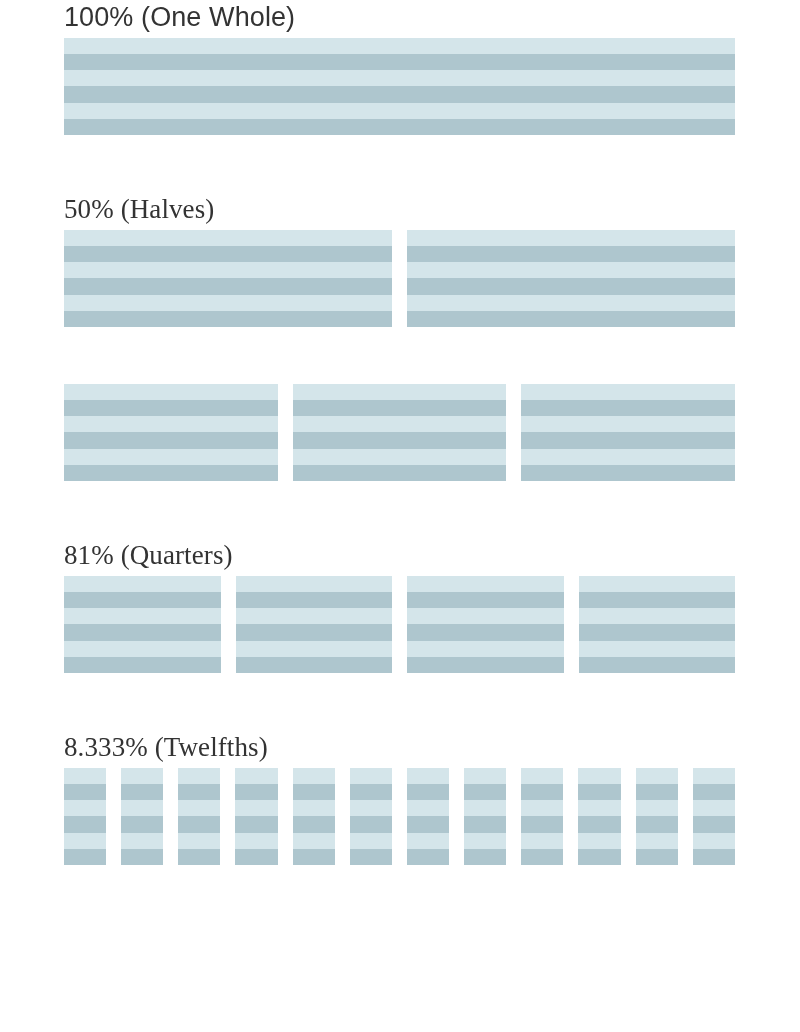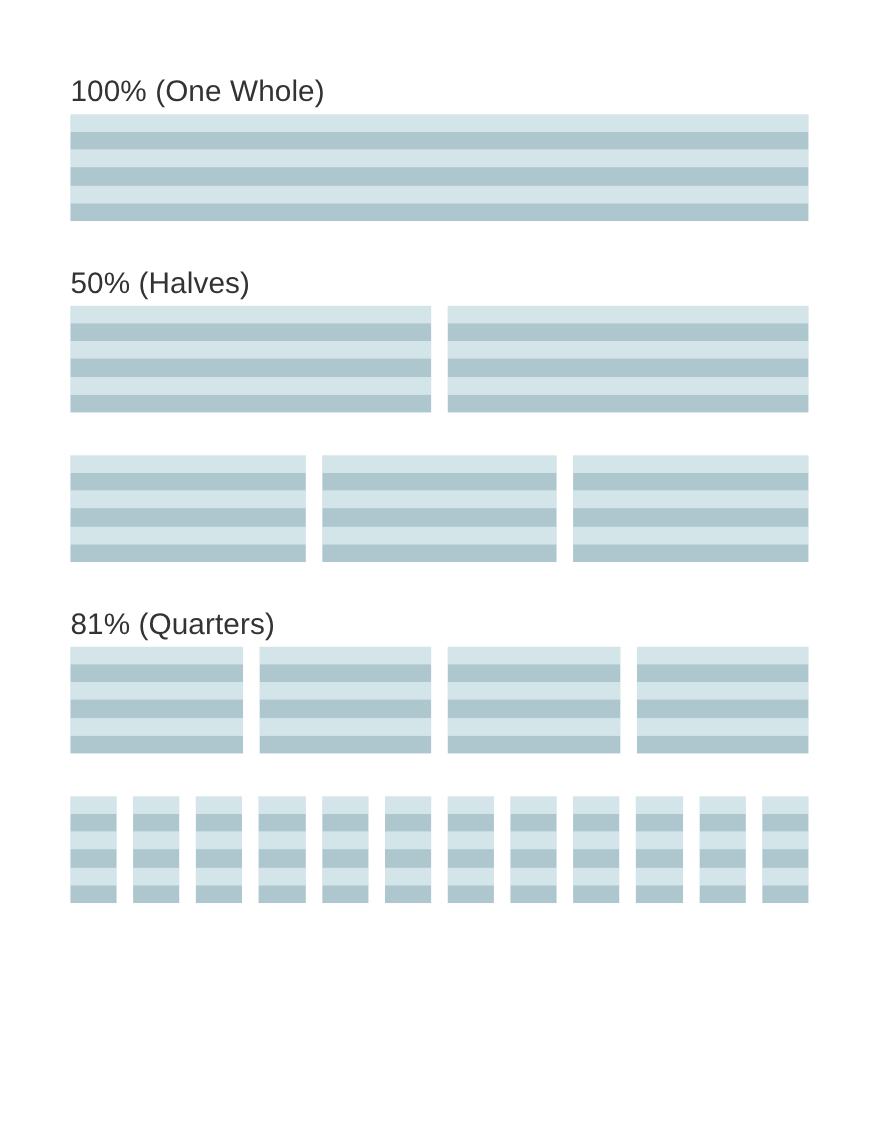--- a/index.html
+++ b/index.html
@@ -59,25 +59,25 @@
   }
 
   .stripe {
     width: 100%;
     height: 16.1667px;
   }
   .stripe.light { background: #d4e5ea; }
   .stripe.dark  { background: #aec6ce; }
 
   
-  .row-1 { padding-top: 66px; }
+  .row-1 { }
   .row-2,
   .row-3,
   .row-4,
-  .row-5 { padding-top: 39px; }
+  .row-5 { padding-top: 57px; font-family: Liberation Serif, serif; }
 
   .row-label { margin-bottom: 4px; }
 </style>
 </head>
 <body>
 
 <div class="page">
 
   <div class="row row-1">
     <div class="row-label">100% (One Whole)</div>
@@ -176,20 +176,21 @@
           <div class="stripe dark"></div>
           <div class="stripe light"></div>
           <div class="stripe dark"></div>
           <div class="stripe light"></div>
           <div class="stripe dark"></div>
         </div>
       </div>
   </div>
 
   <div class="row row-5">
+    <div class="row-label">8.333% (Twelfths)</div>
     <div class="bar-track">
         <div class="bar" style="width: 42.17px;">
           <div class="stripe light"></div>
           <div class="stripe dark"></div>
           <div class="stripe light"></div>
           <div class="stripe dark"></div>
           <div class="stripe light"></div>
           <div class="stripe dark"></div>
         </div>
         <div class="bar" style="width: 42.17px;">

